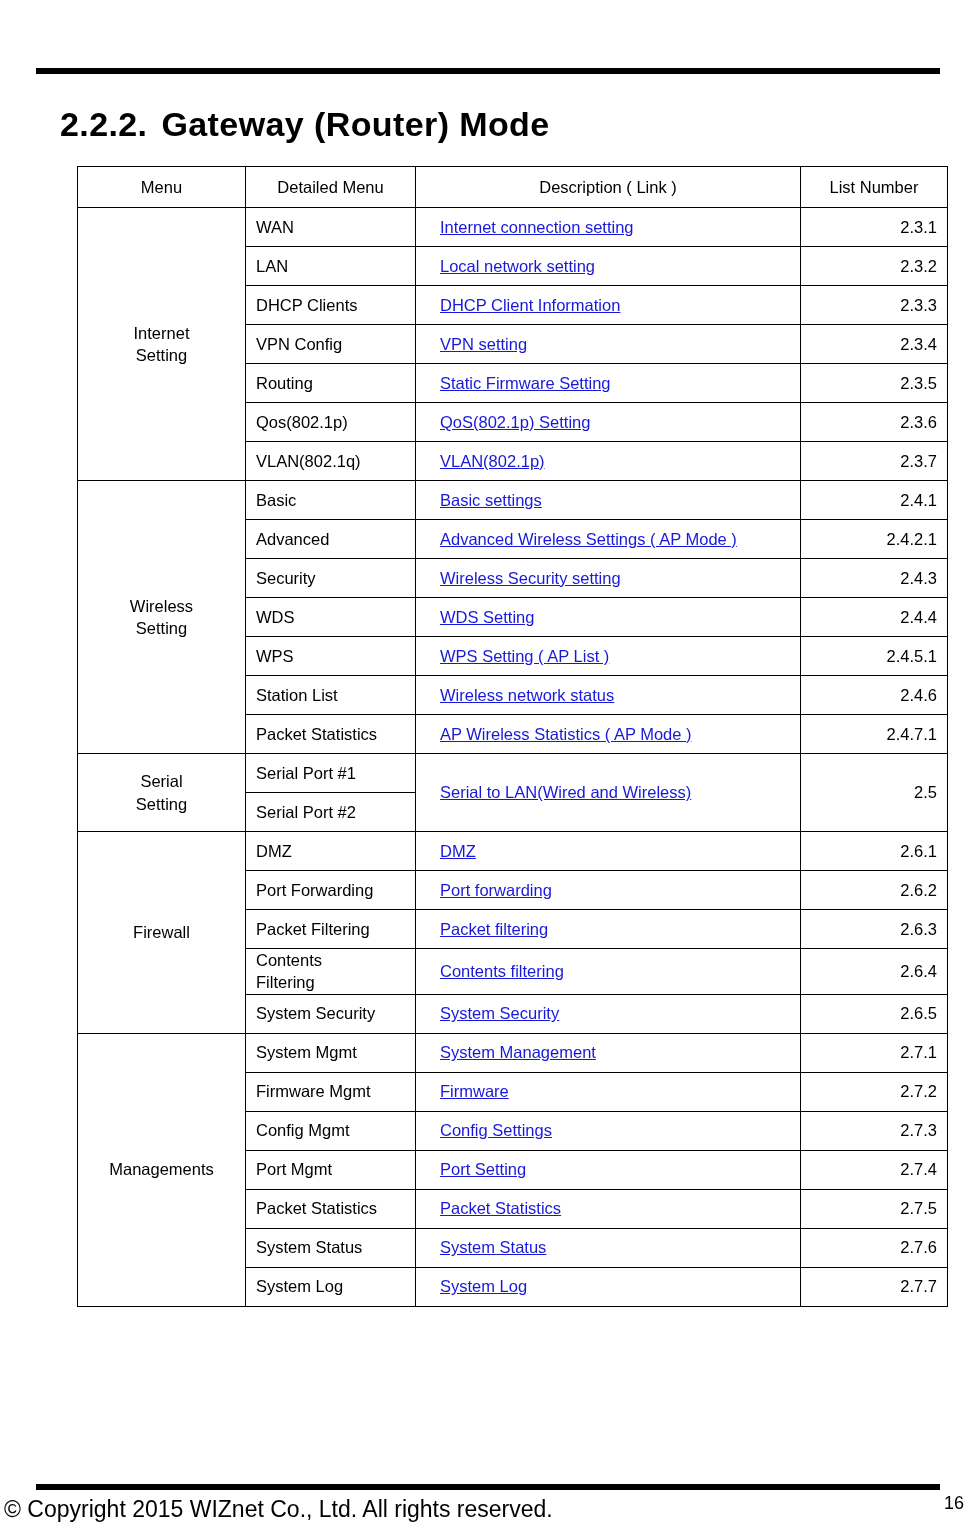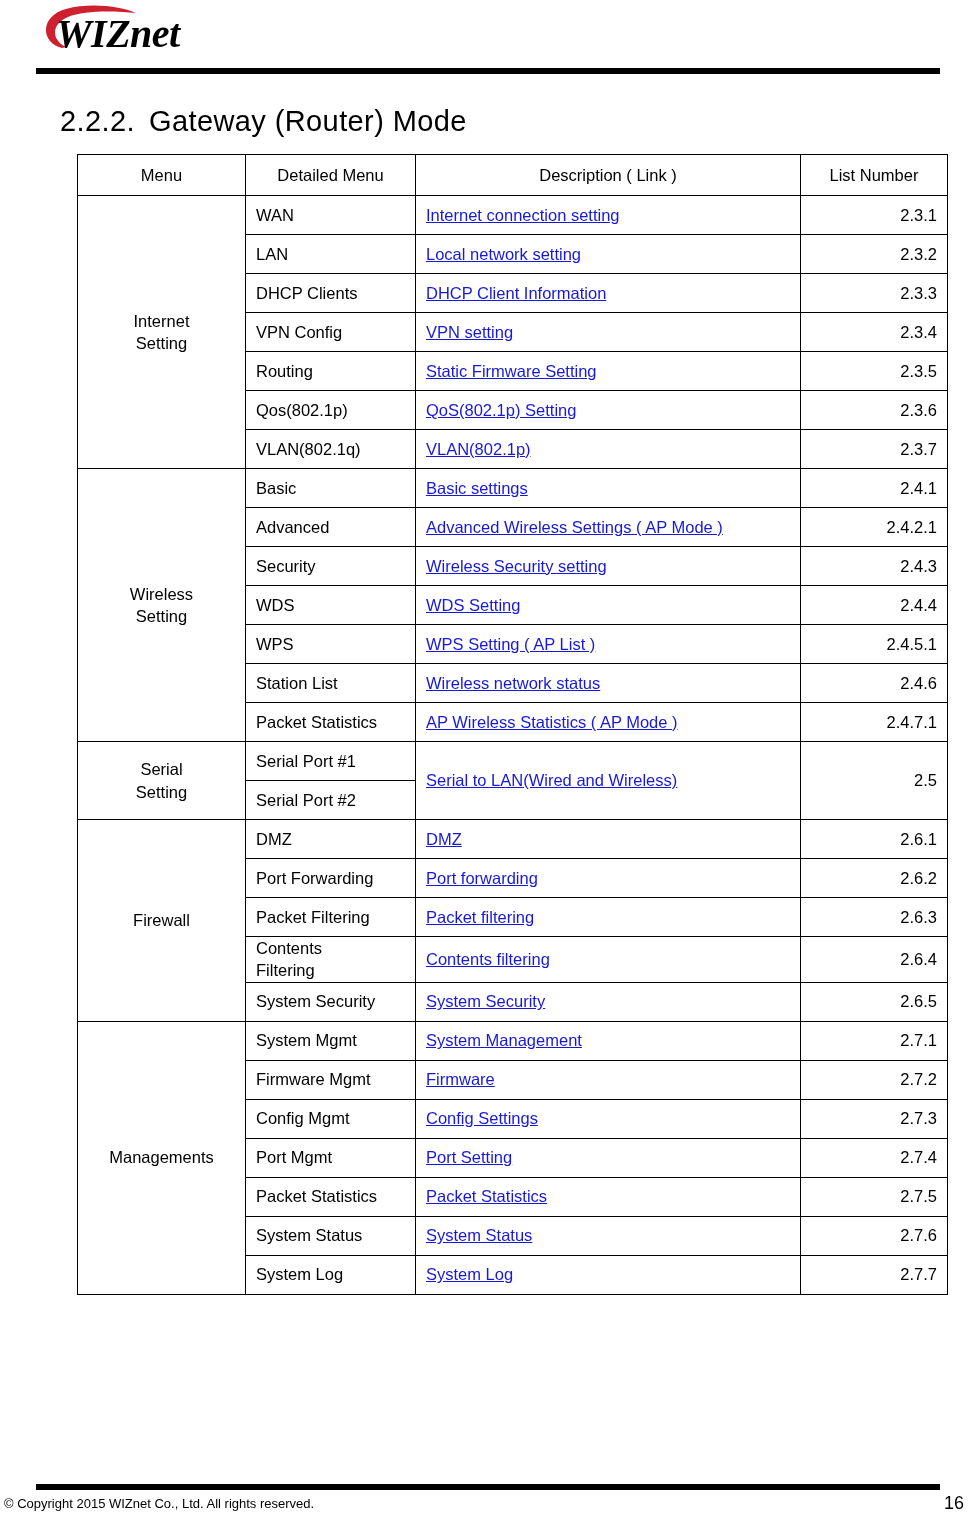--- a/index.html
+++ b/index.html
@@ -57,32 +57,32 @@
     width: 904px;
     height: 6px;
     background: #000000;
   }
 
   
   .section-title {
     position: absolute;
     left: 60px;
     top: 105px;
-    font-size: 29px;
-    font-weight: normal;
+    font-size: 34px;
+    font-weight: bold;
     letter-spacing: 0.4px;
     white-space: nowrap;
   }
   .section-title .num { margin-right: 14px; }
 
   
   .menu-table-wrap {
     position: absolute;
     left: 52px;
-    top: 154px;
+    top: 166px;
     width: 870px;
     padding-left: 25px;
   }
   table.menu-table {
     border-collapse: collapse;
     width: 870px;
     table-layout: fixed;
   }
   table.menu-table td,
   table.menu-table th {
@@ -118,55 +118,50 @@
   }
   td.two-line {
     line-height: 2.0;
     margin-left: 8px;
   }
   a.doclink {
     color: #1818DB;
     text-decoration: underline;
     font-size: 16.5px;
     cursor: pointer;
+    margin-left: 14px;
   }
 
   
   .footer-rule {
     position: absolute;
     left: 36px;
     top: 1484px;
     width: 904px;
     height: 6px;
     background: #000000;
   }
   .footer-text {
     position: absolute;
     left: 4px;
     top: 1496px;
-    font-size: 13px;
+    font-size: 23px;
     white-space: nowrap;
   }
   .footer-page {
     position: absolute;
     right: 10px;
     top: 1493px;
     font-size: 18px;
   }
 </style>
 </head>
 <body>
 
 <div class="page-header">
-  <div class="logo">
-    <svg class="logo-swoosh" viewBox="0 0 210 58" aria-hidden="true">
-      <path d="M26 44 C4 38, 4 12, 30 5 C56 -2, 86 3, 100 9 C80 7, 48 6, 32 13 C14 21, 16 36, 30 43 Z" fill="#CE2130"></path>
-    </svg>
-    <div class="logo-text">WIZnet</div>
-  </div>
   <div class="header-rule"></div>
 </div>
 
 <div class="section-title">
   <span class="num">2.2.2.</span><span>Gateway  (Router) Mode</span>
 </div>
 
 <div class="menu-table-wrap">
   <table class="menu-table">
     <colgroup>

